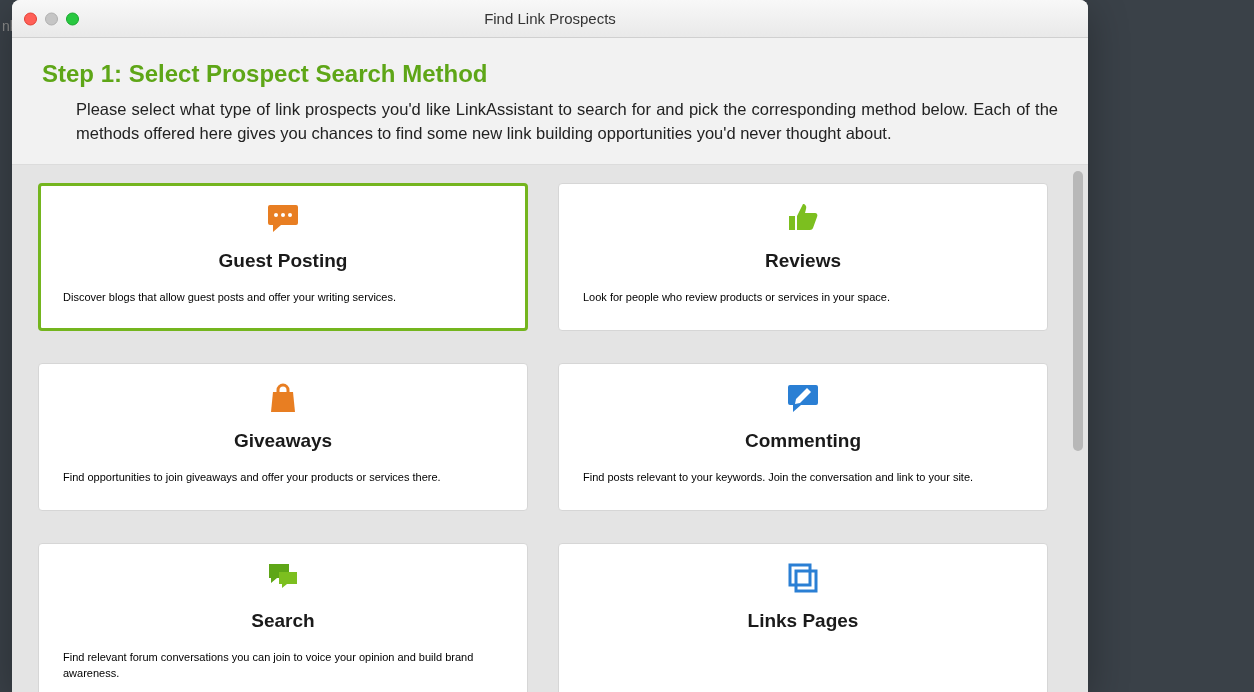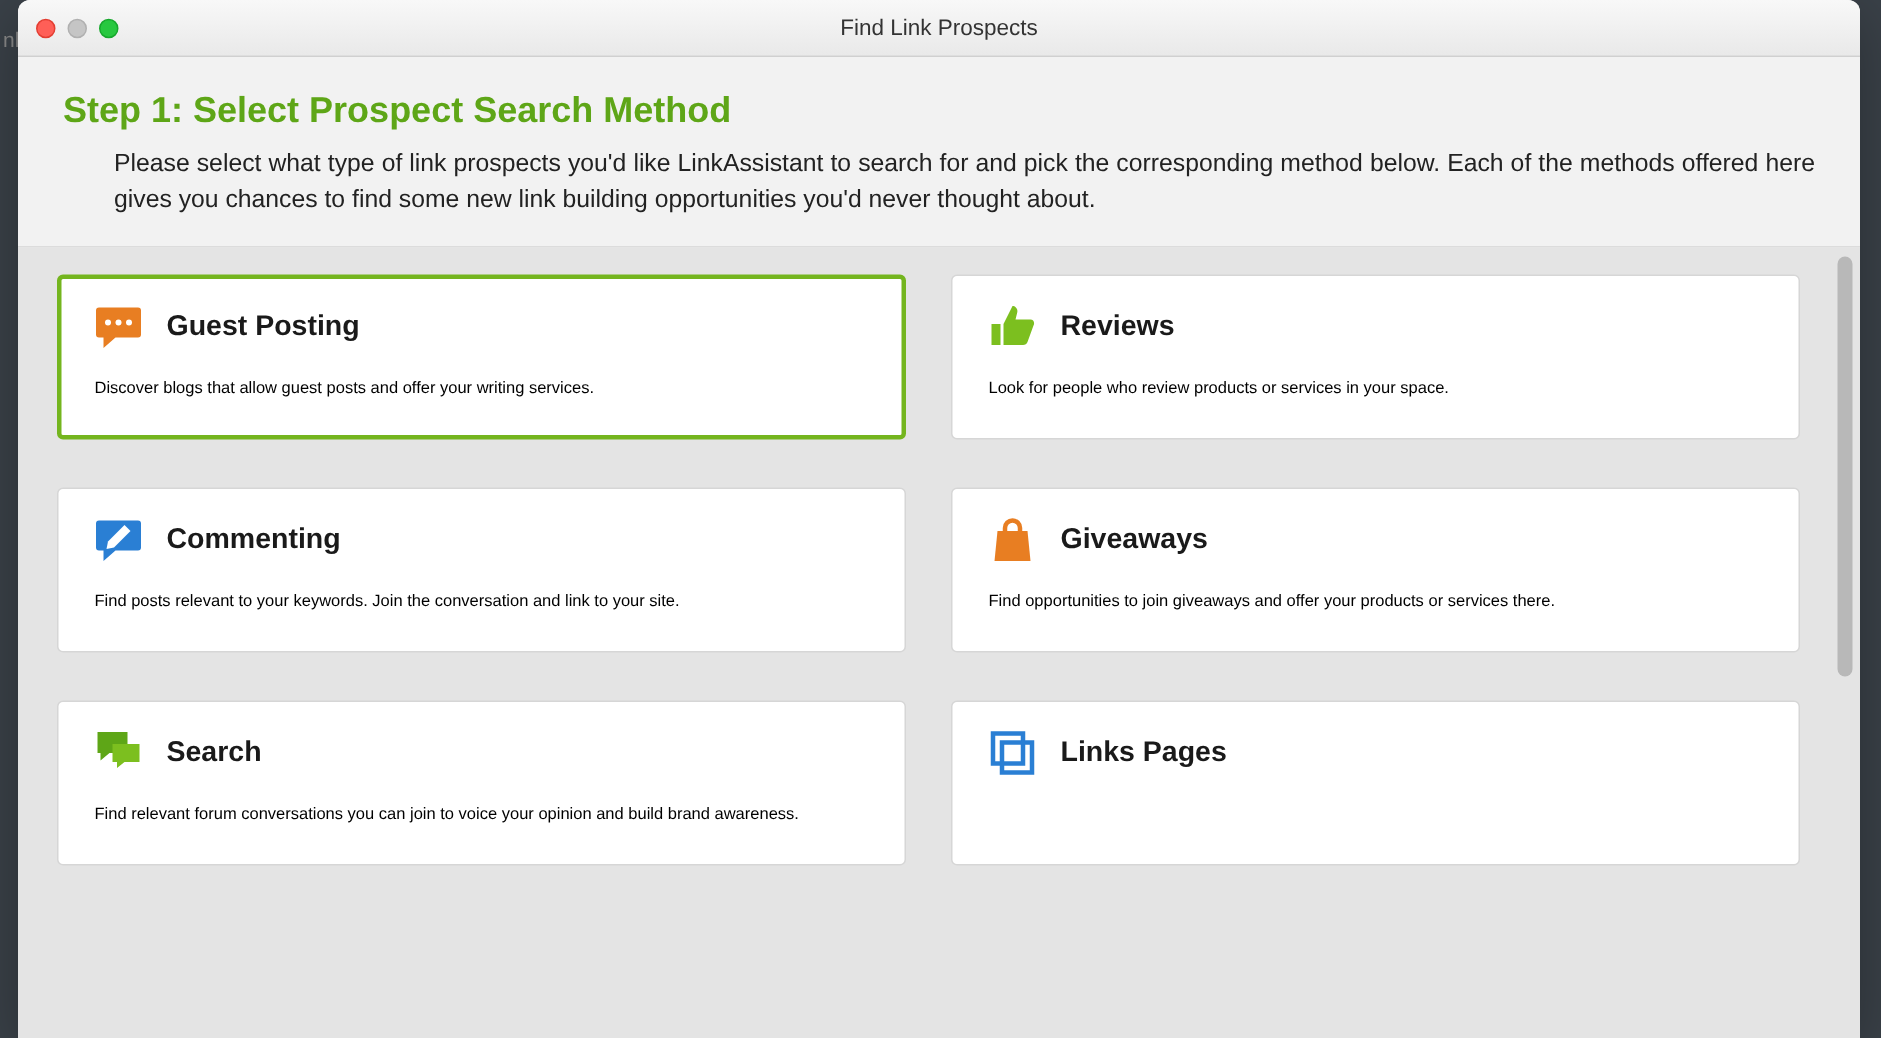--- a/index.html
+++ b/index.html
@@ -16,21 +16,21 @@
       left: 0;
       top: 18px;
       color: #888;
       font-size: 14px;
       padding-left: 2px;
     }
     .window {
       position: absolute;
       left: 12px;
       top: 0;
-      width: 1228px;
+      width: 1076px;
       height: 692px;
       background: #f0f0f0;
       border-radius: 8px 8px 0 0;
       box-shadow: 0 10px 40px rgba(0,0,0,0.3);
       display: flex;
       flex-direction: column;
       overflow: hidden;
     }
     .titlebar {
       height: 38px;
@@ -101,20 +101,21 @@
     }
     .card.selected {
       border: 3px solid #74b51e;
       padding: 16px 22px 22px 22px;
     }
     .card-head {
       display: flex;
       align-items: center;
       gap: 16px;
       margin-bottom: 18px;
+      flex-direction: column;
     }
     .icon-box {
       width: 32px;
       height: 32px;
       flex-shrink: 0;
     }
     .card-title {
       font-size: 19px;
       font-weight: 700;
       color: #1a1a1a;
@@ -196,40 +197,40 @@
             </span>
             <span class="card-title">Reviews</span>
           </div>
           <div class="card-desc">Look for people who review products or services in your space.</div>
         </div>
 
         <div class="card">
           <div class="card-head">
             <span class="icon-box">
               <svg viewBox="0 0 32 32">
+                  <path class="ic-bag" d="M6 10h20l2 20H4L6 10z"></path>
+                  <path fill="none" stroke="#e87e22" stroke-width="3" d="M11 12V8a5 5 0 0 1 10 0v4"></path>
+                </svg>
+            </span>
+            <span class="card-title">Giveaways</span>
+          </div>
+          <div class="card-desc">Find opportunities to join giveaways and offer your products or services there.</div>
+        </div>
+
+        <div class="card">
+          <div class="card-head">
+            <span class="icon-box">
+              <svg viewBox="0 0 32 32">
                   <path class="ic-pencil" d="M3 3h26a2 2 0 0 1 2 2v16a2 2 0 0 1-2 2H14l-8 7v-7H3a2 2 0 0 1-2-2V5a2 2 0 0 1 2-2z"></path>
                   <path fill="#fff" d="M20 6l4 4-11 11-5 1 1-5L20 6z"></path>
                 </svg>
             </span>
             <span class="card-title">Commenting</span>
           </div>
           <div class="card-desc">Find posts relevant to your keywords. Join the conversation and link to your site.</div>
-        </div>
-
-        <div class="card">
-          <div class="card-head">
-            <span class="icon-box">
-              <svg viewBox="0 0 32 32">
-                  <path class="ic-bag" d="M6 10h20l2 20H4L6 10z"></path>
-                  <path fill="none" stroke="#e87e22" stroke-width="3" d="M11 12V8a5 5 0 0 1 10 0v4"></path>
-                </svg>
-            </span>
-            <span class="card-title">Giveaways</span>
-          </div>
-          <div class="card-desc">Find opportunities to join giveaways and offer your products or services there.</div>
         </div>
 
         <div class="card">
           <div class="card-head">
             <span class="icon-box">
               <svg viewBox="0 0 32 32">
                   <path class="ic-forum" d="M2 2h20v14H10l-6 5V16H2V2z"></path>
                   <path fill="#7cbf1f" d="M12 10h18v12H20l-5 4v-4h-3V10z"></path>
                 </svg>
             </span>

